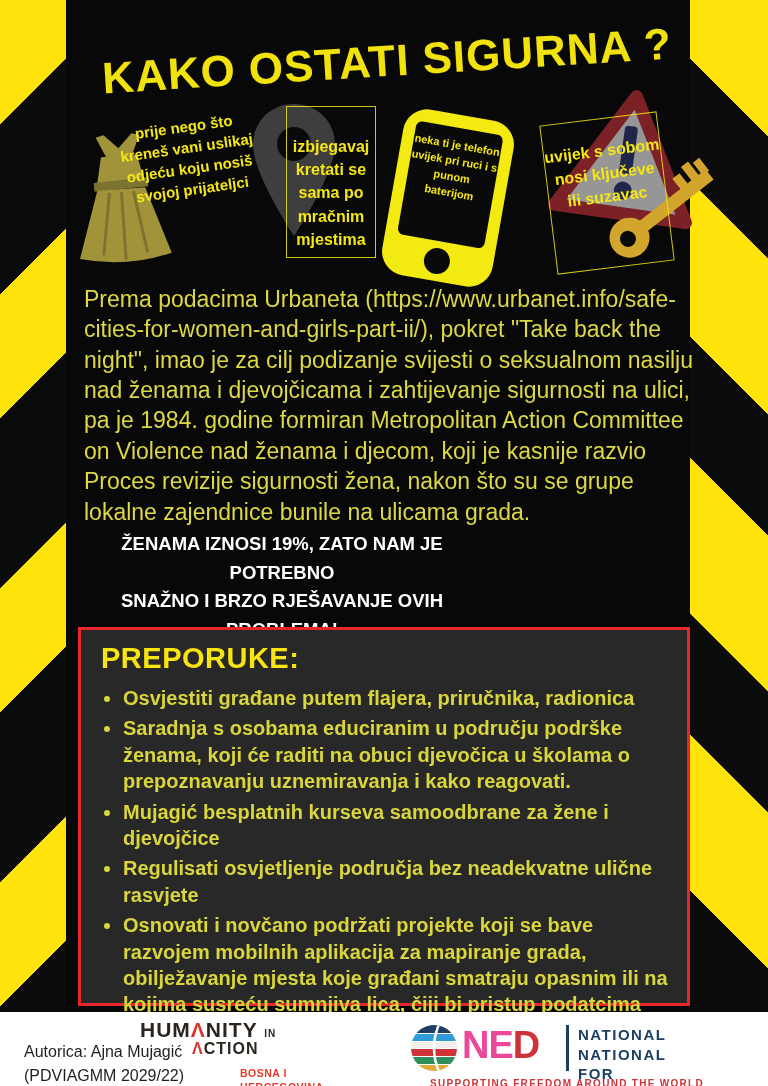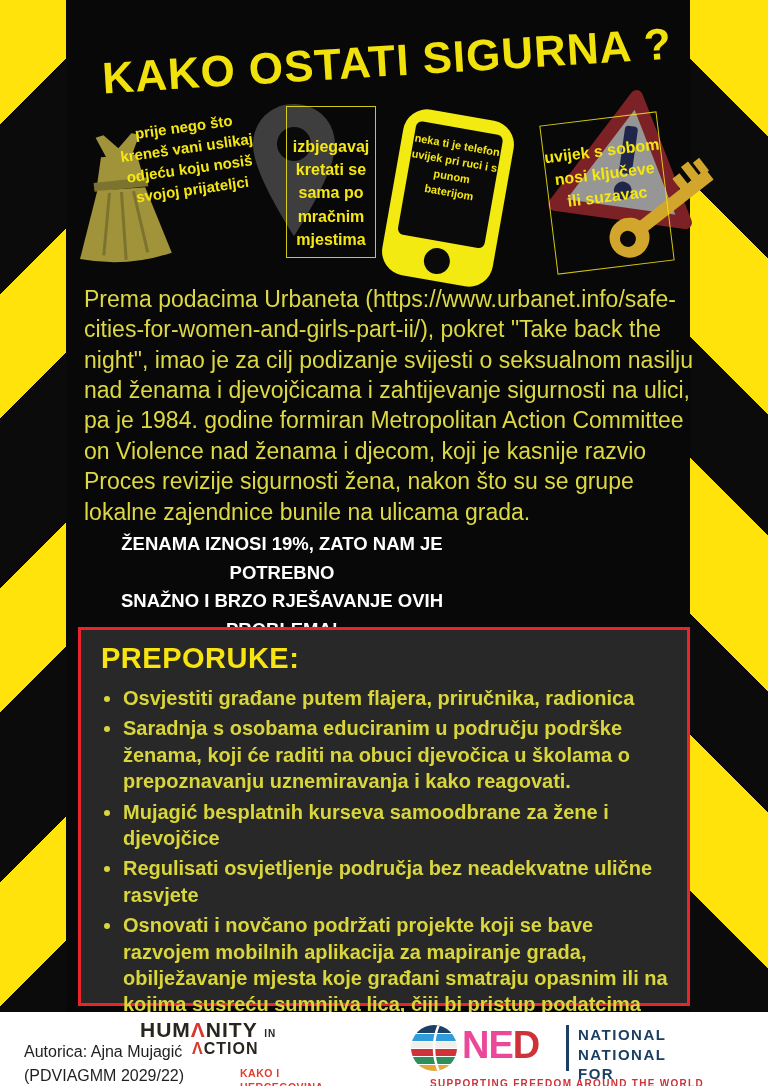--- a/index.html
+++ b/index.html
@@ -145,21 +145,21 @@
   <div class="footer">
     <div class="author">
       <div>Autorica: Ajna Mujagić</div>
       <div>(PDVIAGMM 2029/22)</div>
     </div>
 
     <div class="hia">
       <div class="hia-l1"><span>HUM</span><span class="lam">Λ</span><span>NITY</span> <span class="in">IN</span></div>
       <div class="hia-l2"><span class="lam">Λ</span><span>CTION</span></div>
       <div class="hia-country">
-        <div>KAKO I</div>
+        <div>BOSNA I</div>
         <div>HERCEGOVINA</div>
       </div>
     </div>
 
     <div class="ned">
       <svg class="ned-globe" width="48" height="48" viewBox="0 0 48 48">
         <defs>
             <clipPath id="g">
               <circle cx="24" cy="24" r="23"></circle>
             </clipPath>

